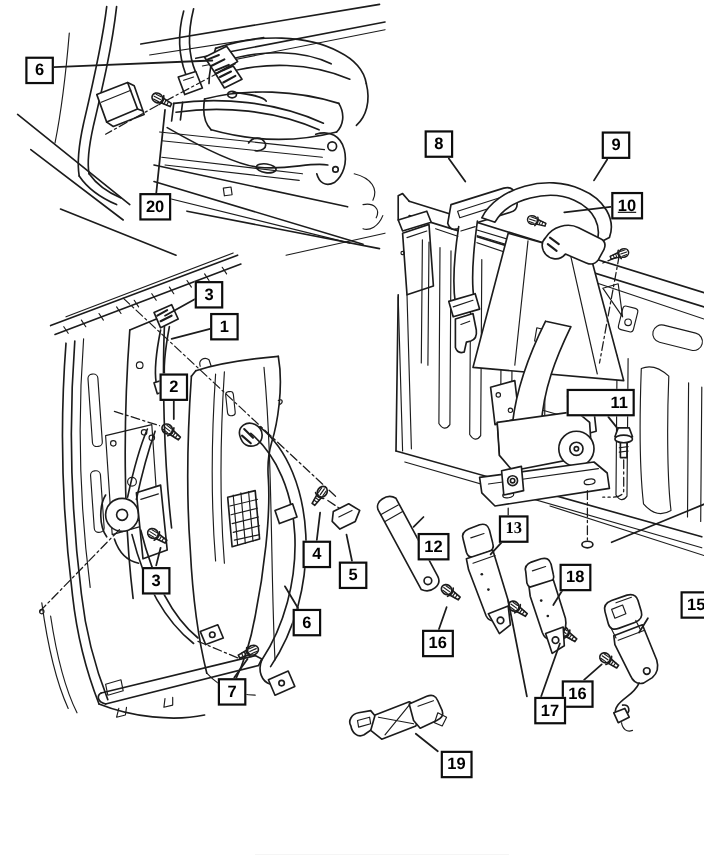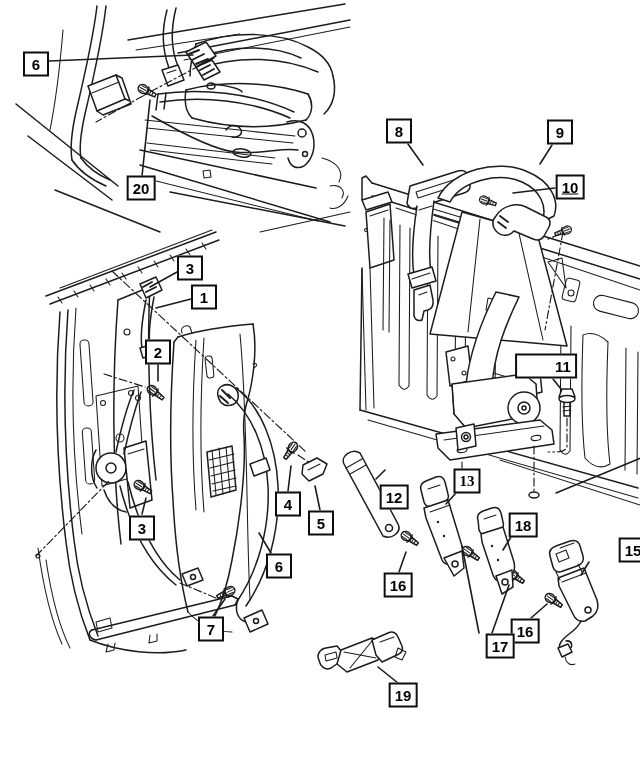--- a/index.html
+++ b/index.html
@@ -374,15 +374,15 @@
       <div class="callout" style="left: 560px; top: 132px;">9</div>
       <div class="callout" style="left: 570px; top: 187px; text-decoration: underline;">10</div>
       <div class="callout" style="left: 546px; top: 366px; padding-left: 38px;">11</div>
       <div class="callout" style="left: 394px; top: 457px; margin-top: 40px;">12</div>
       <div class="callout" style="left: 467px; top: 481px; font-family: Liberation Serif, serif;">13</div>
       <div class="callout" style="left: 523px; top: 525px;">18</div>
       <div class="callout" style="left: 601px; top: 550px; margin-left: 32px;">15</div>
       <div class="callout" style="left: 398px; top: 585px;">16</div>
       <div class="callout" style="left: 525px; top: 631px;">16</div>
       <div class="callout" style="left: 486px; top: 646px; margin-left: 14px;">17</div>
-      <div class="callout" style="left: 403px; top: 695px; text-align: right;">19</div>
+      <div class="callout" style="left: 415px; top: 695px; text-align: right;">19</div>
     </div>
 </div>
 
 </body></html>

